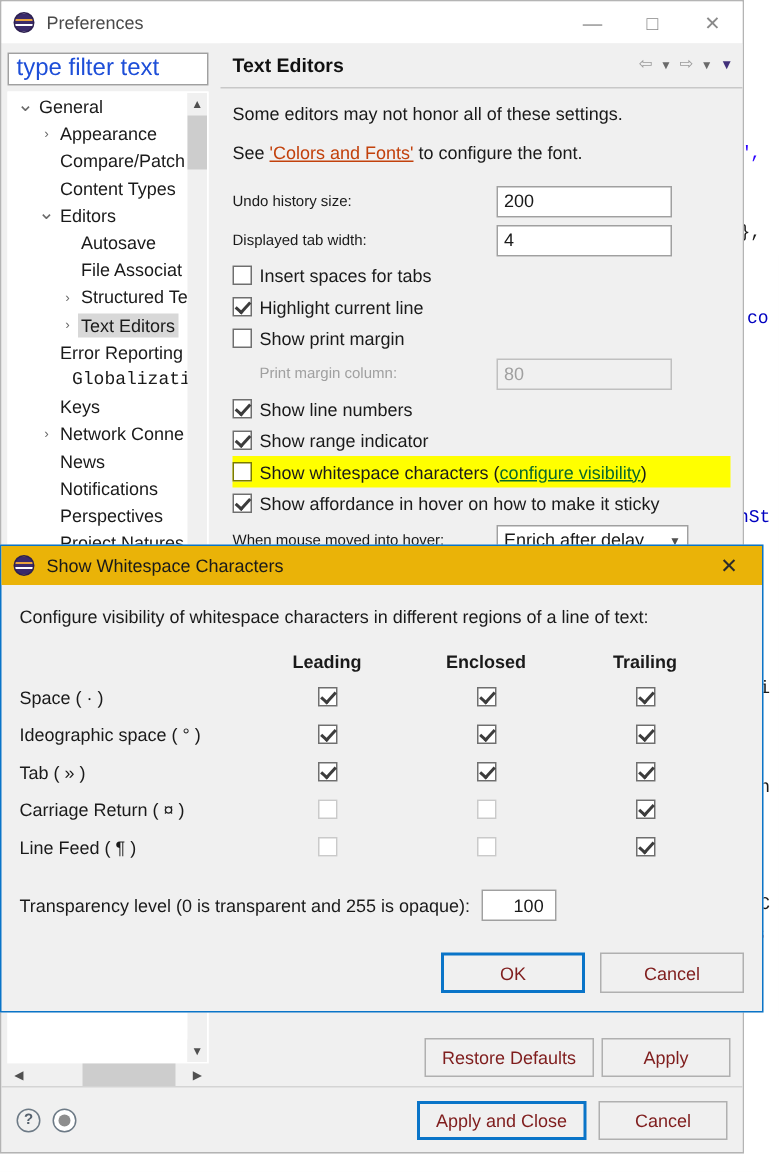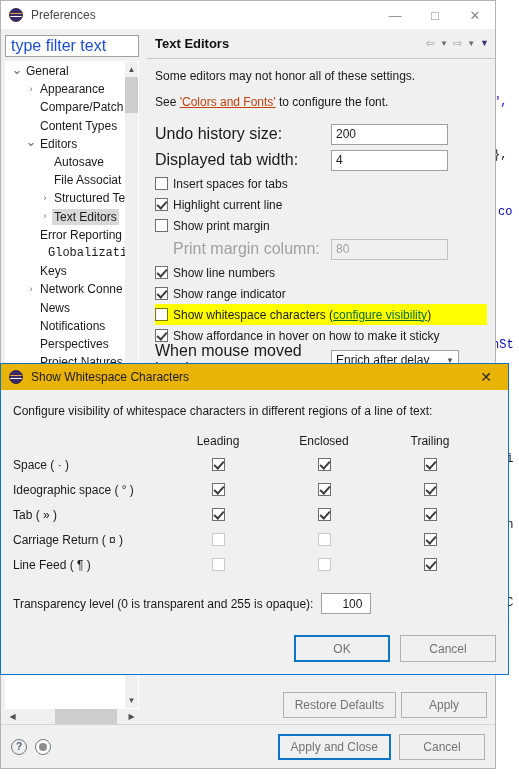--- a/index.html
+++ b/index.html
@@ -128,21 +128,21 @@
 
   #page-content {
     flex: 1 1 auto; overflow: hidden; position: relative;
     padding: 10px 8px 0 8px;
   }
   .ptext { font-size: 12px; margin-bottom: 2px; }
   .plink { color: #c2410c; text-decoration: underline; }
   .row-spacer { height: 10px; }
 
   .field-row { display: flex; align-items: center; height: 26px; }
-  .field-label { font-size: 16px; width: 176px; flex: 0 0 176px; }
+  .field-label { font-size: 10px; width: 176px; flex: 0 0 176px; }
   .field-label.dim { color: #a0a0a0; padding-left: 18px; width: 176px; flex: 0 0 176px; }
   .field-box {
     width: 117px; height: 21px; border: 1px solid #a0a0a0; background: #ffffff;
     font-size: 12px; padding: 0 4px; display: flex; align-items: center;
   }
   .field-box.dim { background: #f0f0f0; border-color: #c0c0c0; color: #a0a0a0; }
 
   .cb-row { display: flex; align-items: center; height: 21px; }
   .cb-row.hl { background: #ffff00; }
   .cbx {
@@ -187,21 +187,21 @@
     font-size: 10px; font-weight: bold;
   }
   .circ-ic.dot { background: #ffffff; }
   .circ-ic.dot::after {
     content: ""; width: 8px; height: 8px; border-radius: 50%; background: #8e8e8e;
   }
   .btn {
     height: 26px; min-width: 86px; padding: 0 11px;
     border: 1px solid #b0b0b0; background: #f0f0f0;
     font-size: 12px; display: flex; align-items: center; justify-content: center;
-    color: #737373;
+    color: #7f1d1d;
   }
   .btn.focus { border: 2px solid #0a74c8; }
 
   
   #ws-dialog {
     position: absolute; left: 0; top: 363px; width: 509px; height: 312px;
     background: #f0f0f0;
     border: 1px solid #0a74c8;
     display: flex; flex-direction: column;
   }
@@ -213,21 +213,21 @@
   #ws-close {
     position: absolute; right: 0; top: 0; width: 44px; height: 26px;
     display: flex; align-items: center; justify-content: center;
     color: #2a2a2a; font-size: 14px;
   }
   #ws-content { flex: 1 1 auto; padding: 14px 12px 0 12px; position: relative; }
   #ws-desc { font-size: 12px; margin-bottom: 12px; }
 
   #ws-grid { width: 470px; }
   .grid-row { display: flex; align-items: center; height: 25px; }
-  .grid-head { height: 22px; }
+  .grid-head { height: 22px; font-weight: bold; }
   .gc-label { width: 152px; flex: 0 0 152px; font-size: 12px; }
   .gc-col {
     width: 106px; flex: 0 0 106px; text-align: center;
     font-size: 12px; display: flex; align-items: center; justify-content: center;
   }
   .gcbx {
     width: 13px; height: 13px; border: 1px solid #6f6f6f;
     background: #ffffff; position: relative; display: inline-block;
   }
   .gcbx.dis { border-color: #cacaca; }

